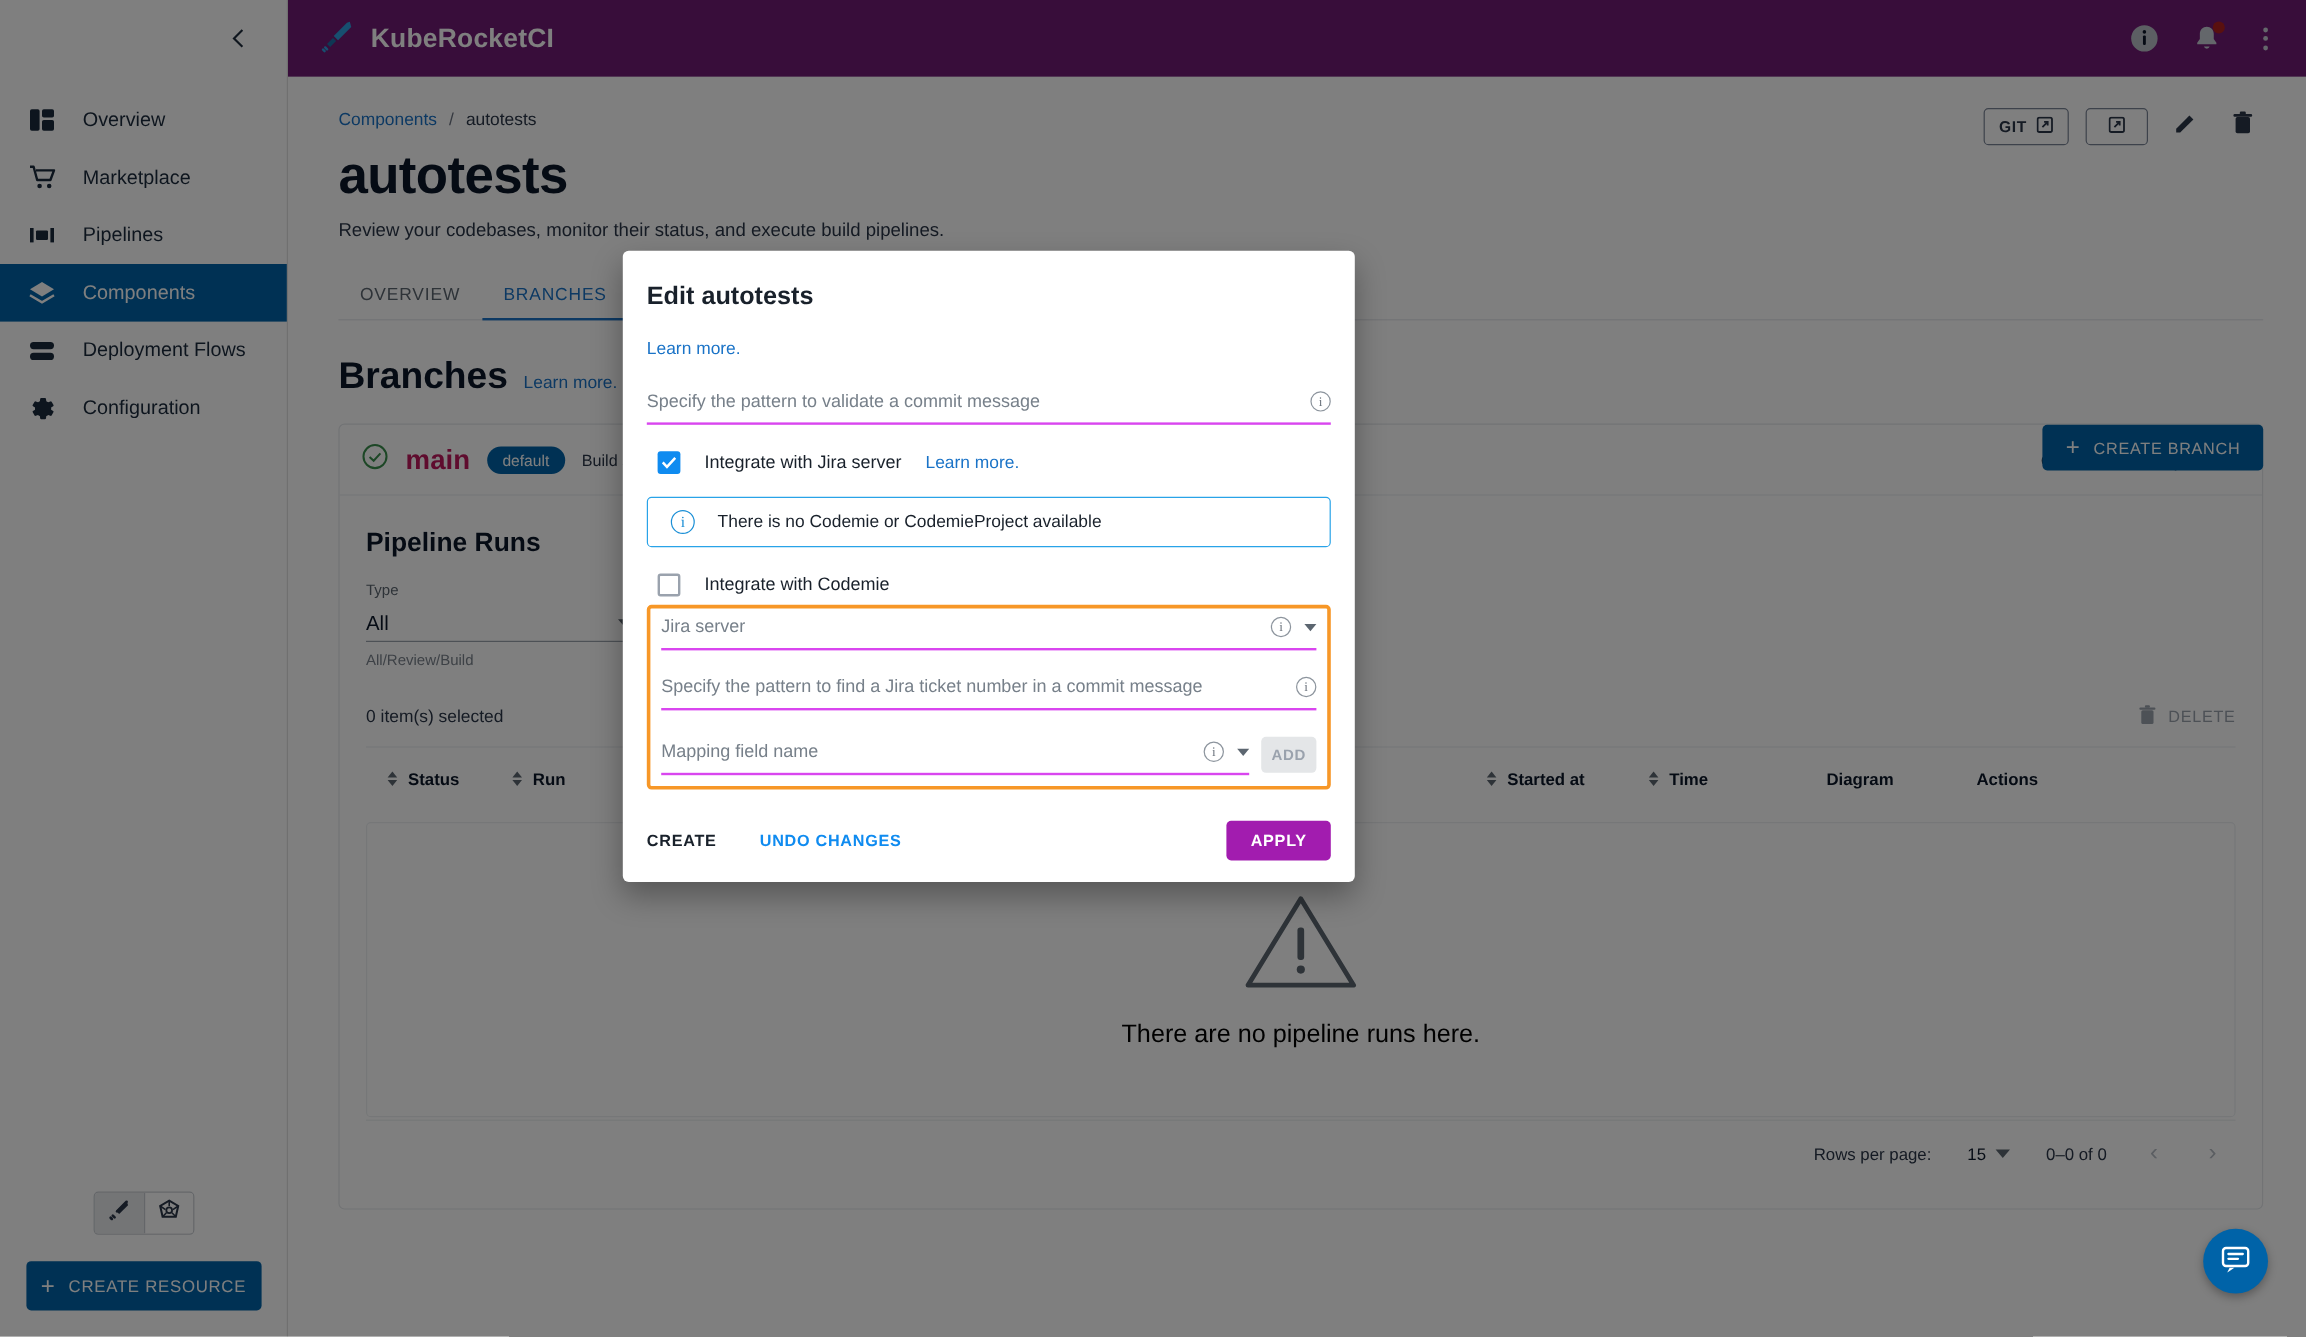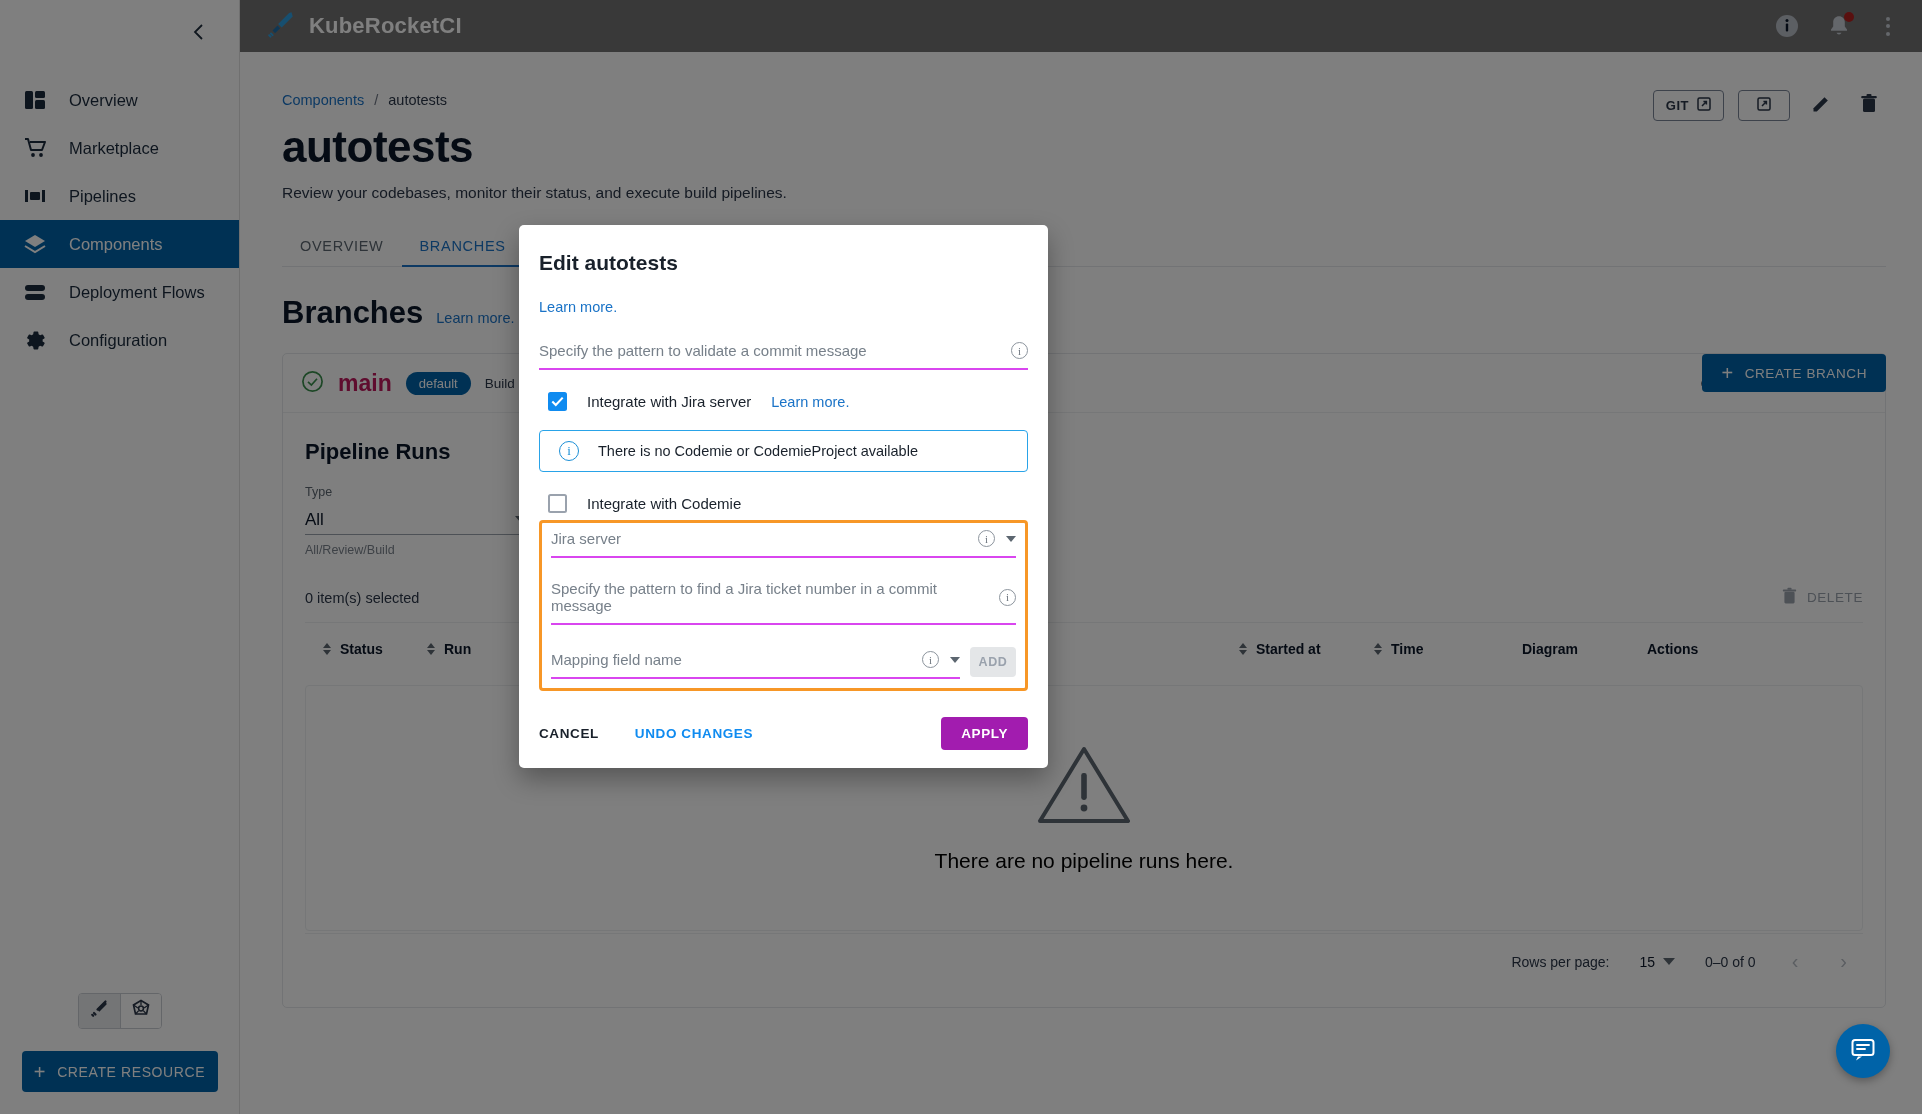--- a/index.html
+++ b/index.html
@@ -50,22 +50,22 @@
   .seg-btn + .seg-btn { border-left: 1px solid #c9cdd2; }
   .create-resource-btn {
     width: 196px; height: 41px; background: #0063a8; color: #fff; border-radius: 4px;
     display: flex; align-items: center; justify-content: center; gap: 11px;
     font-size: 14px; letter-spacing: .6px; cursor: pointer; font-weight: 500;
   }
   .plus-glyph { font-size: 20px; line-height: 1; font-weight: 400; }
 
   
   .topbar {
-    position: absolute; left: 240px; top: 0; right: 0; height: 52px;
-    background: #737373; display: flex; align-items: center; padding: 0 24px 0 26px;
+    position: absolute; left: 240px; top: 0; right: 0; height: 64px;
+    background: #701a75; display: flex; align-items: center; padding: 0 24px 0 26px;
   }
   .brand { display: flex; align-items: center; gap: 13px; }
   .brand-name { color: #ffffff; font-size: 22px; font-weight: bold; letter-spacing: .2px; }
   .topbar-right { margin-left: auto; display: flex; align-items: center; gap: 27px; }
   .icon-btn { cursor: pointer; display: flex; align-items: center; justify-content: center; position: relative; }
   .notif-dot {
     position: absolute; top: -2px; right: -3px; width: 10px; height: 10px; border-radius: 50%;
     background: #b3201f;
   }
   .kebab { display: flex; flex-direction: column; gap: 3.5px; cursor: pointer; padding: 4px 8px; }
@@ -171,21 +171,21 @@
   .pg-arrow { color: #b6bcc4; font-size: 20px; cursor: pointer; padding: 0 6px; }
 
   .fab {
     position: absolute; right: 32px; bottom: 36px; width: 54px; height: 54px; border-radius: 50%;
     background: #0063a8; display: flex; align-items: center; justify-content: center; cursor: pointer;
     box-shadow: 0 3px 8px rgba(0,0,0,.3); z-index: 60;
   }
 
   
   .modal {
-    position: absolute; left: 519px; top: 225px; width: 529px;
+    position: absolute; left: 519px; top: 209px; width: 610px;
     background: #ffffff; border-radius: 5px; z-index: 100;
     box-shadow: 0 11px 26px rgba(0,0,0,.32);
     padding: 26px 20px 18px 20px;
   }
   .modal-title { font-size: 21px; font-weight: bold; color: #19212b; padding: 0 0 0 0; }
   .modal-learn { margin-top: 24px; font-size: 14.5px; color: #1a73c7; cursor: pointer; }
 
   .mfield { position: relative; margin-top: 27px; }
   .mfield-line { border-bottom: 2px solid #d946ef; padding-bottom: 9px; display: flex; align-items: center; }
   .mfield-placeholder { font-size: 15px; color: #77808a; flex: 1 1 auto; }
@@ -655,19 +655,19 @@
             <span class="mfield-placeholder">Mapping field name</span>
             <span class="info-i">i</span>
             <span class="dd-caret"></span>
           </div>
           <div class="add-btn">ADD</div>
         </div>
       </div>
     </div>
 
     <div class="modal-footer">
-      <span class="btn-text">CANCEL</span>
+      <span class="btn-text">CREATE</span>
       <span class="btn-text blue">UNDO CHANGES</span>
       <span class="btn-apply">APPLY</span>
     </div>
   </div>
 
 </div>
 
 </body></html>

